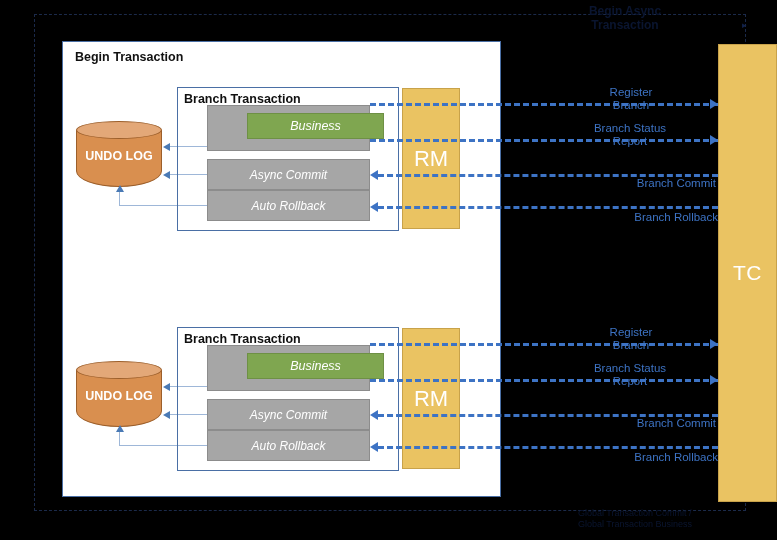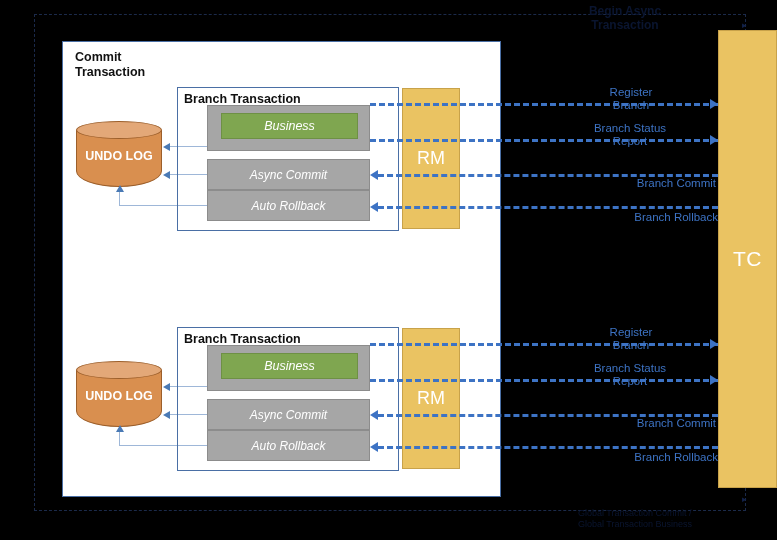--- a/index.html
+++ b/index.html
@@ -93,41 +93,42 @@
     white-space: nowrap;
   }
   .biz-box {
     position: absolute;
     background: #7fa650;
     border: 1.4px solid #6e9045;
     box-sizing: border-box;
     display: flex;
     align-items: center;
     justify-content: center;
+    margin-left: 26px;
   }
   .biz-label {
     color: #ffffff;
     font-style: italic;
     font-size: 12.5px;
     white-space: nowrap;
   }
 
   
   .rm-box {
     position: absolute;
     background: #eac362;
     border: 1px solid #c8a24a;
     box-sizing: border-box;
     display: flex;
     align-items: center;
     justify-content: center;
   }
   .rm-label {
     color: #ffffff;
-    font-size: 18px;
+    font-size: 22px;
   }
 
   
   .cyl {
     position: absolute;
   }
   .cyl .body {
     position: absolute;
     left: 0; right: 0;
     top: 9px; bottom: 0;
@@ -244,26 +245,26 @@
 
   <div class="outer-dash" style="left:34px; top:14px; width:710px; height:495px;"></div>
 
   <div class="faint" style="left:560px; top:4px; width:130px;">Begin Async
 Transaction</div>
 
   <div class="tiny-mark" style="left:742px; top:20px;">▸</div>
   <div class="tiny-mark" style="left:742px; top:494px;">▸</div>
 
 
-  <div class="actor-col" style="left:718px; top:30px; width:57px; height:456px;align-items:center;">
+  <div class="actor-col" style="left:718px; top:44px; width:57px; height:456px;align-items:center;">
     <span class="actor-label">TC</span>
   </div>
 
   <div class="global-panel" style="left:62px; top:41px; width:439px; height:456px;">
-    <div class="global-title">Commit
+    <div class="global-title">Begin
 Transaction</div>
   </div>
 
   <div class="branch-box" style="left:177px; top:87px; width:222px; height:144px;">
     <div class="branch-title">Branch Transaction</div>
   </div>
 
   <div class="grey-box" style="left:207px; top:105px; width:163px; height:46px;"></div>
   <div class="biz-box" style="left:221px; top:113px; width:137px; height:26px;">
     <span class="biz-label">Business</span>

